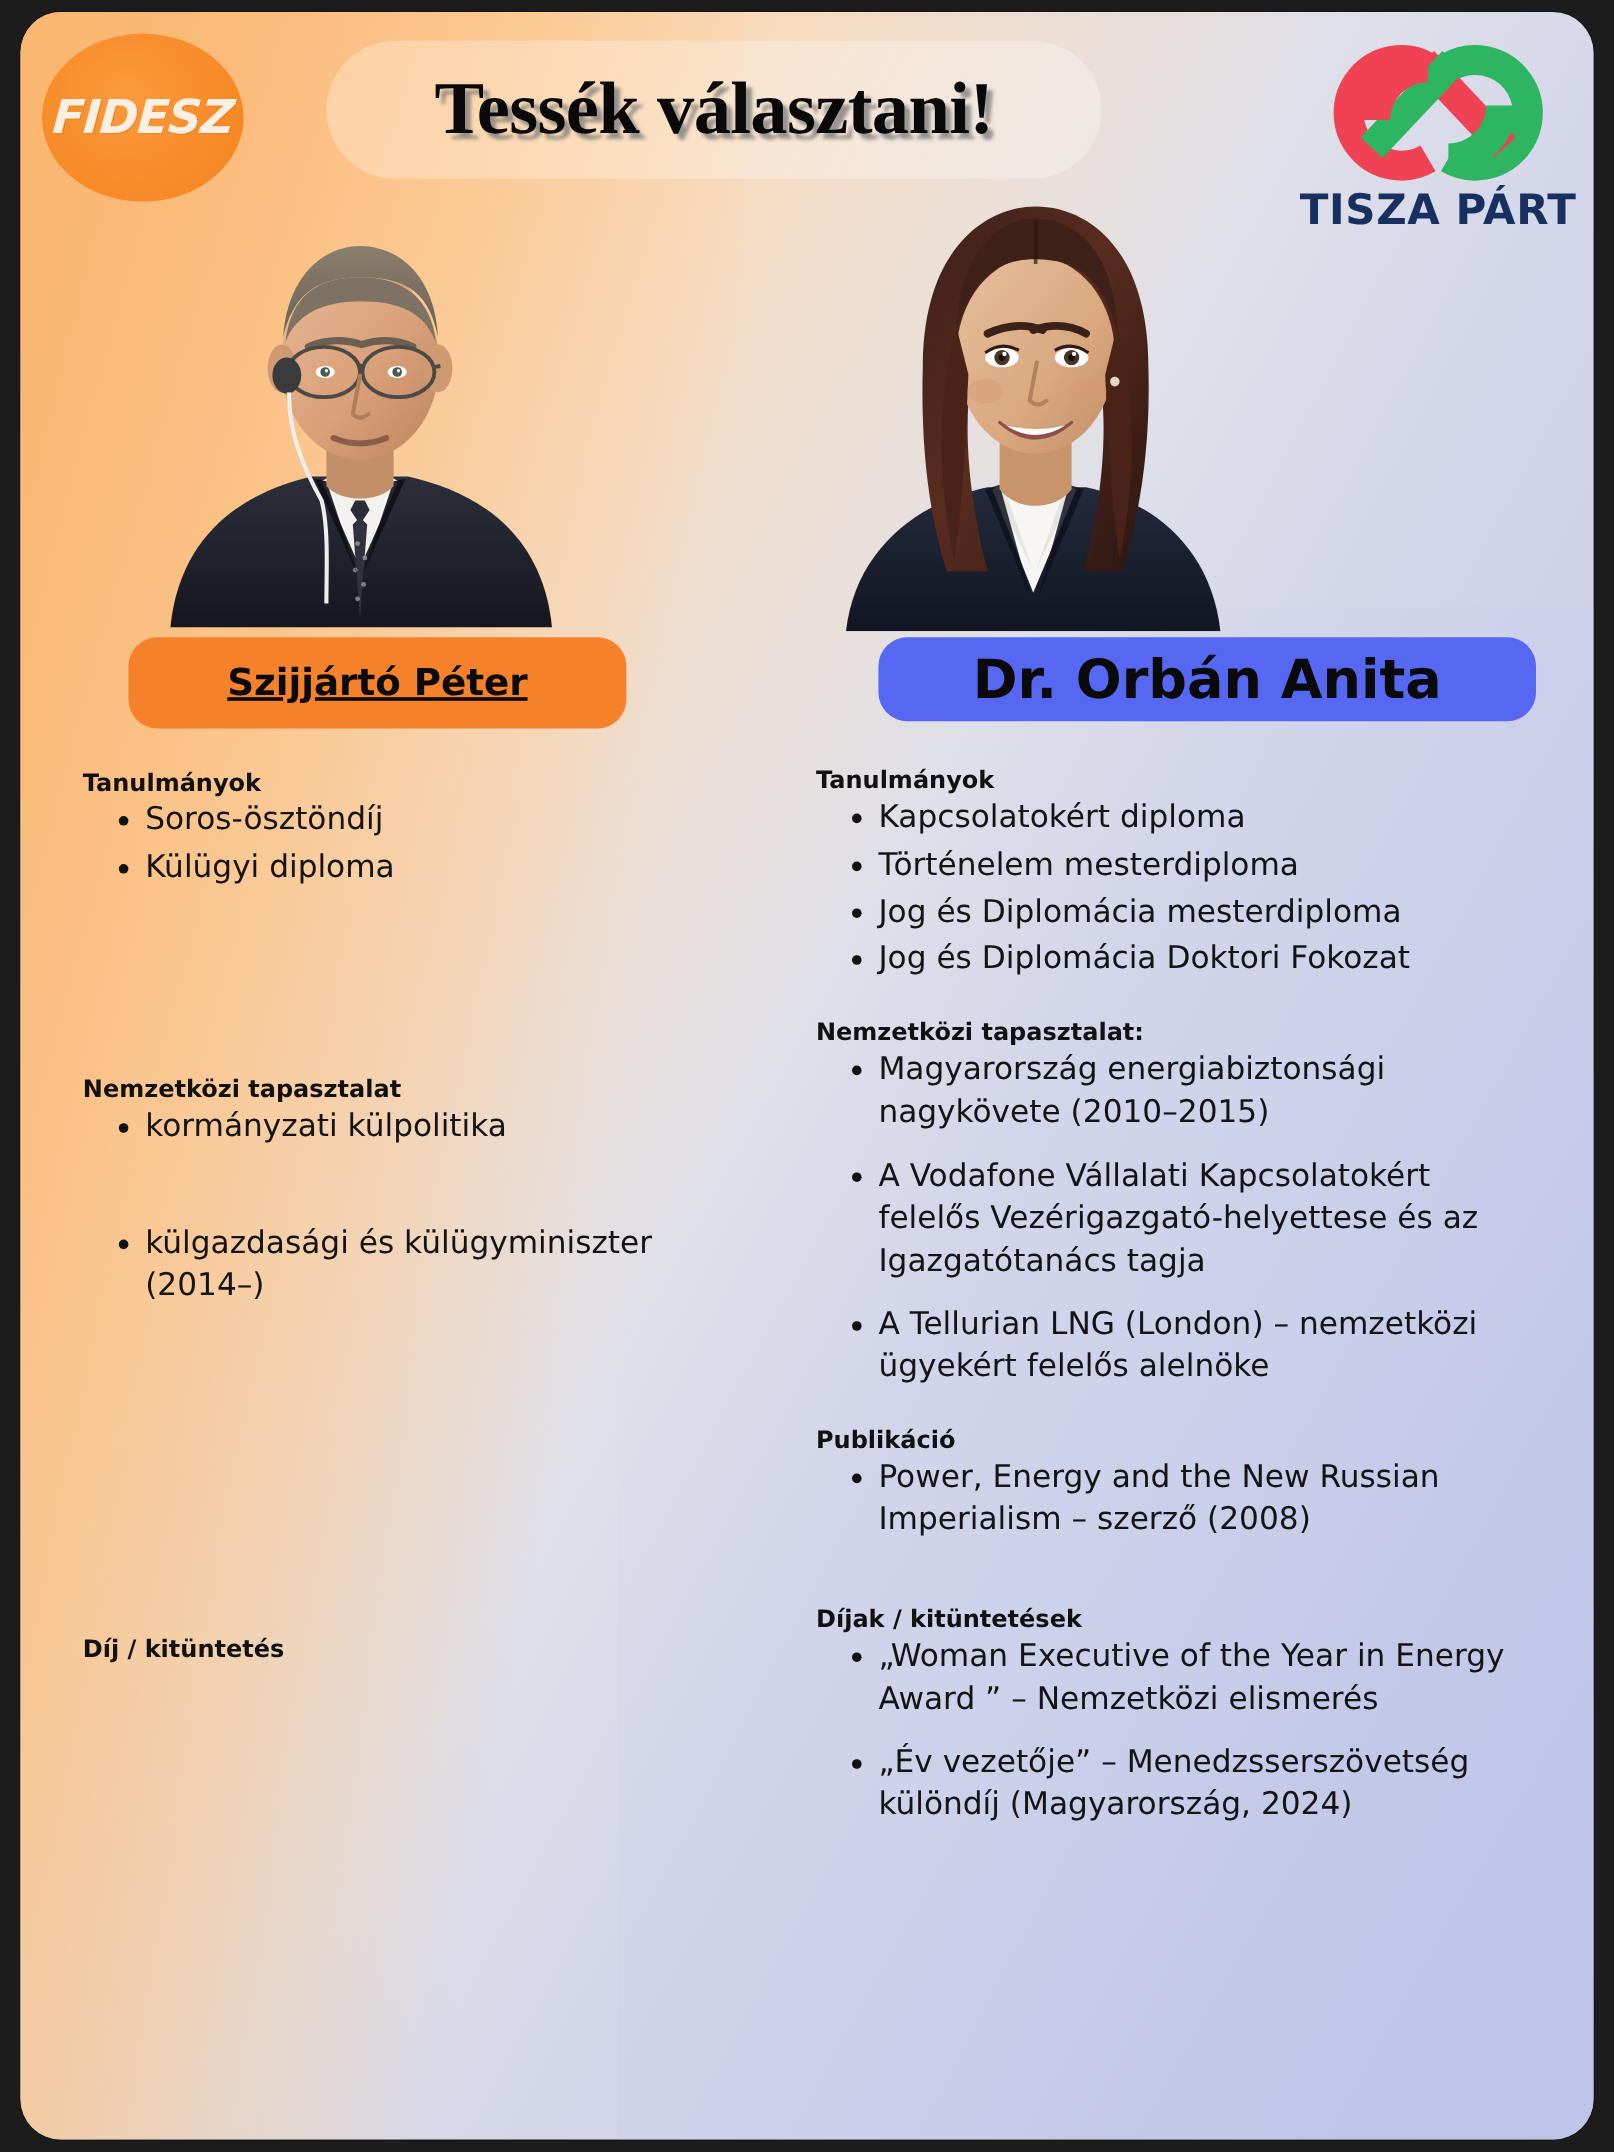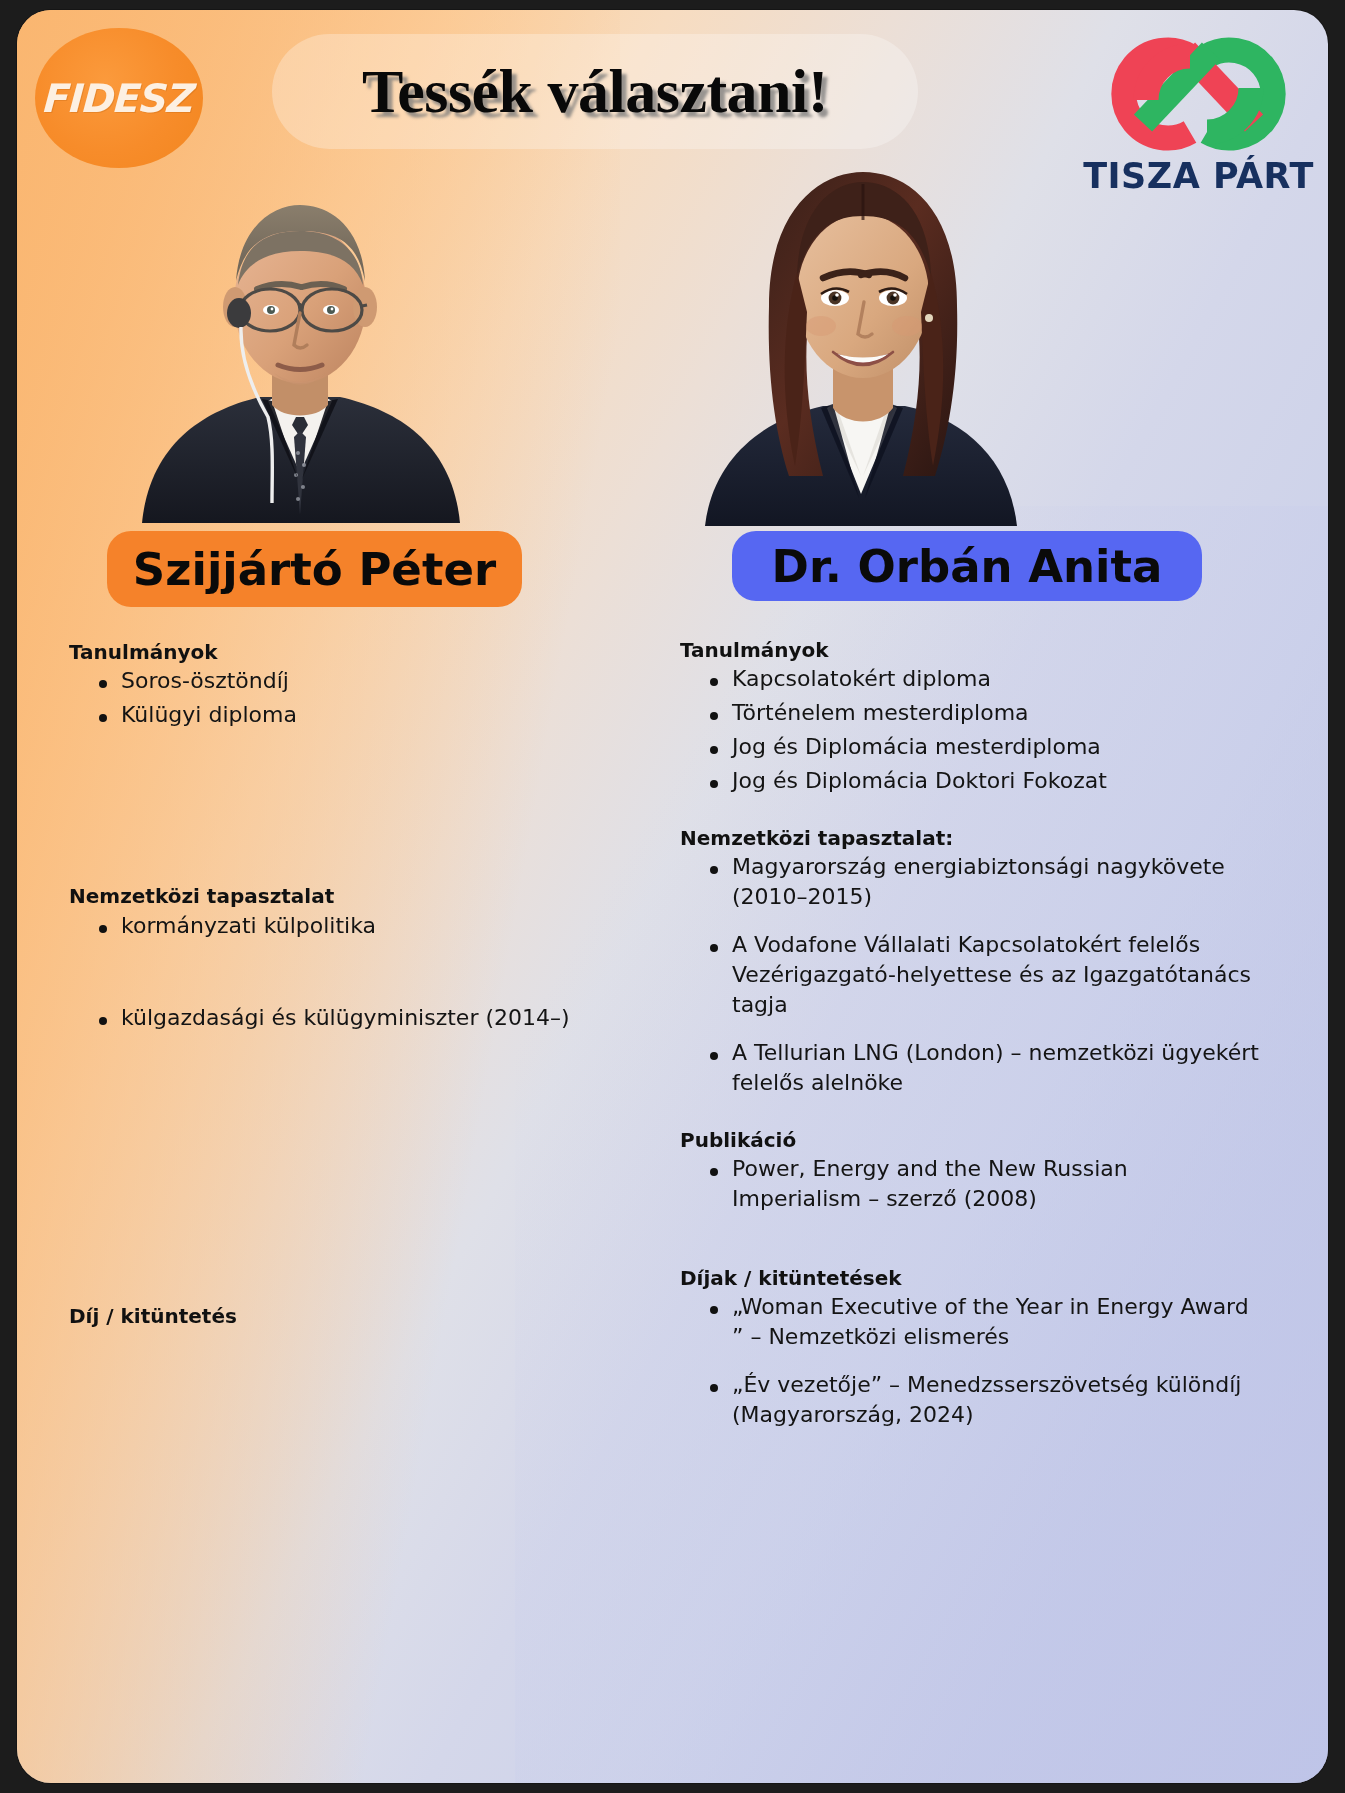--- a/index.html
+++ b/index.html
@@ -76,37 +76,37 @@
   #photo-left{left:105px;top:163px;width:355px;height:350px;}
   #photo-right{left:640px;top:136px;width:390px;height:380px;}
 
   
   .name-banner{
     position:absolute;z-index:8;border-radius:24px;
     display:flex;align-items:center;justify-content:center;
     font-family:"DejaVu Sans","Liberation Sans",sans-serif;
     font-weight:bold;color:#0a0a0a;
   }
-  #banner-left{left:90px;top:521px;width:415px;height:76px;background:#f5822a;font-size:45px;}
-  #banner-right{left:715px;top:521px;width:470px;height:70px;background:#5667f2;font-size:45px;}
+  #banner-left{left:90px;top:521px;width:415px;height:76px;background:#f5822a;font-size:31px;text-decoration:underline;}
+  #banner-right{left:715px;top:521px;width:548px;height:70px;background:#5667f2;font-size:45px;}
 
   
   .col{position:absolute;z-index:9;}
   #col-left{left:52px;top:630px;width:528px;}
   #col-right{left:663px;top:628px;width:580px;}
 
   .sec-head{
     font-family:"DejaVu Sans","Liberation Sans",sans-serif;
     font-weight:bold;font-size:20px;color:#111;margin:0 0 2px 0;line-height:1.22;
   }
   ul.bul{list-style:none;margin:0 0 0 0;padding:0;}
   ul.bul li{
     position:relative;padding-left:52px;margin:0 0 4px 0;
     font-family:"DejaVu Sans","Liberation Sans",sans-serif;
-    font-size:22px;color:#141414;line-height:1.36;font-weight:normal;
+    font-size:26px;color:#141414;line-height:1.36;font-weight:normal;
   }
   ul.bul li:before{
     content:"";position:absolute;left:30px;top:14px;
     width:8px;height:8px;border-radius:50%;background:#111;
   }
   .spacer-xs{height:14px;}
   .spacer-s{height:26px;}
   .spacer-m{height:58px;}
   .spacer-xl{height:150px;}
   .block{margin-bottom:0;}

